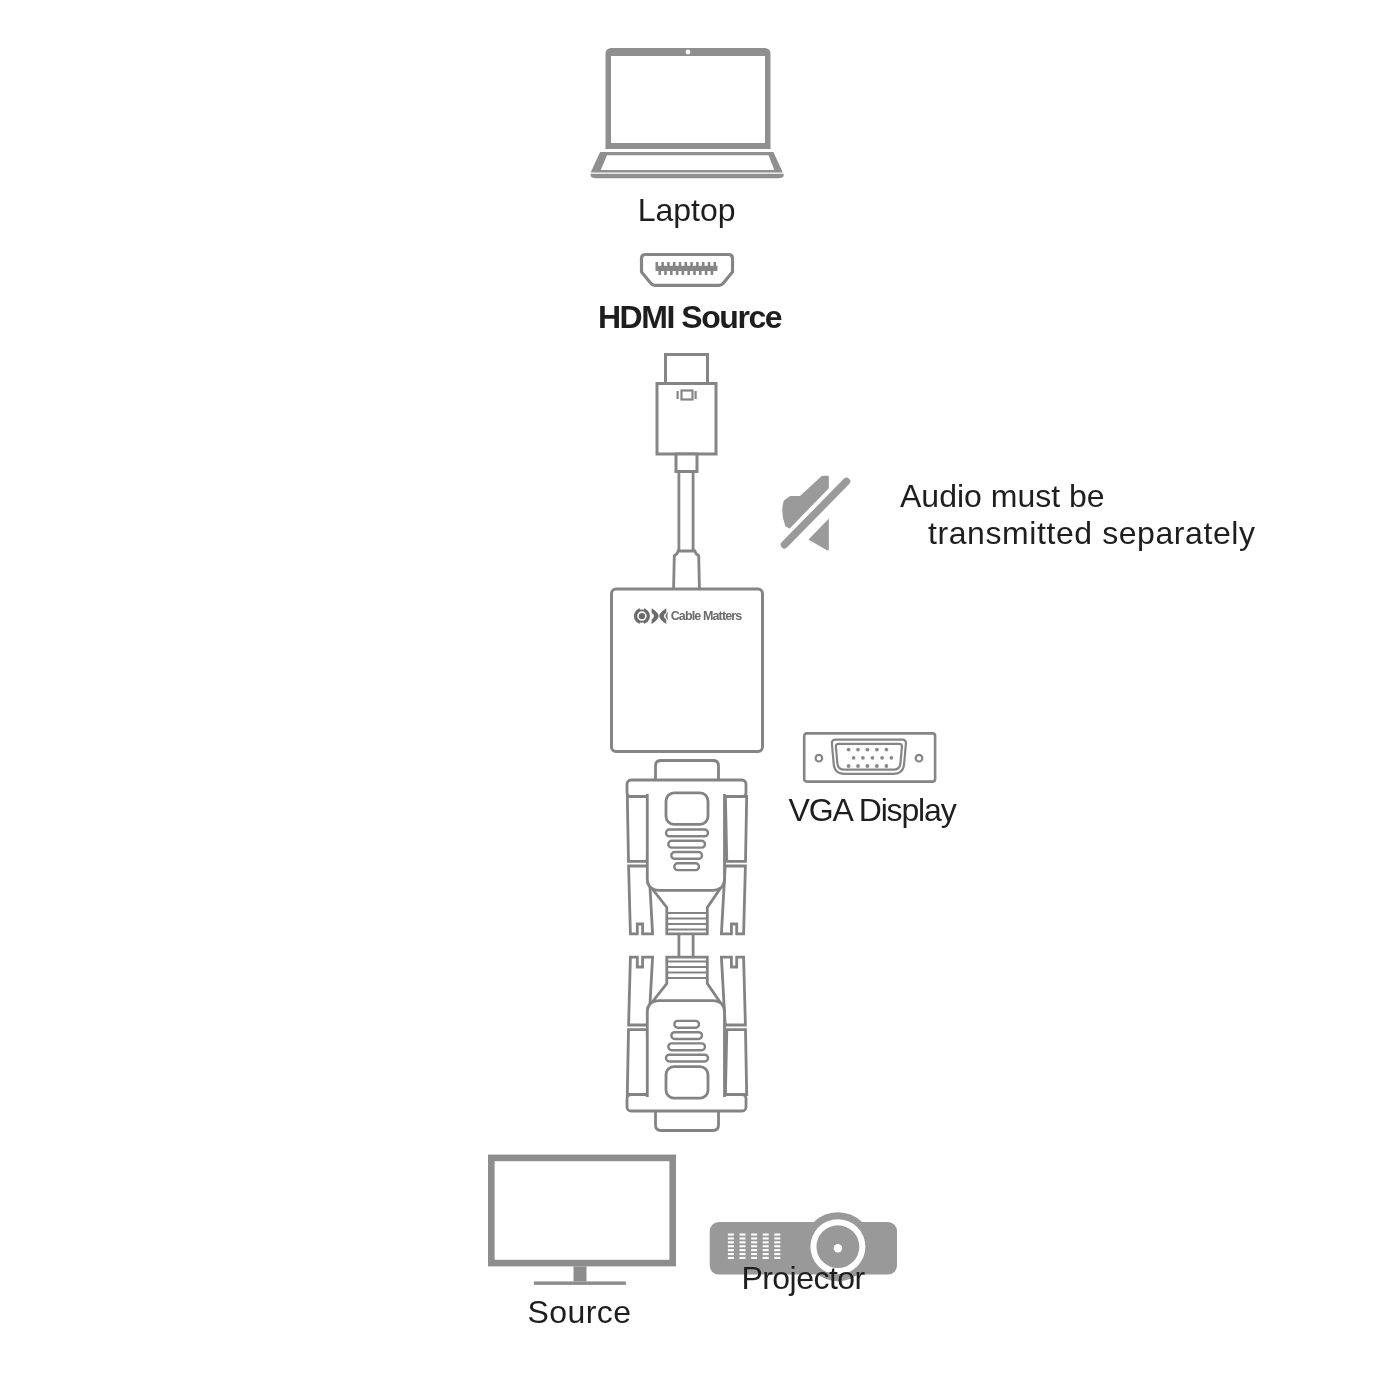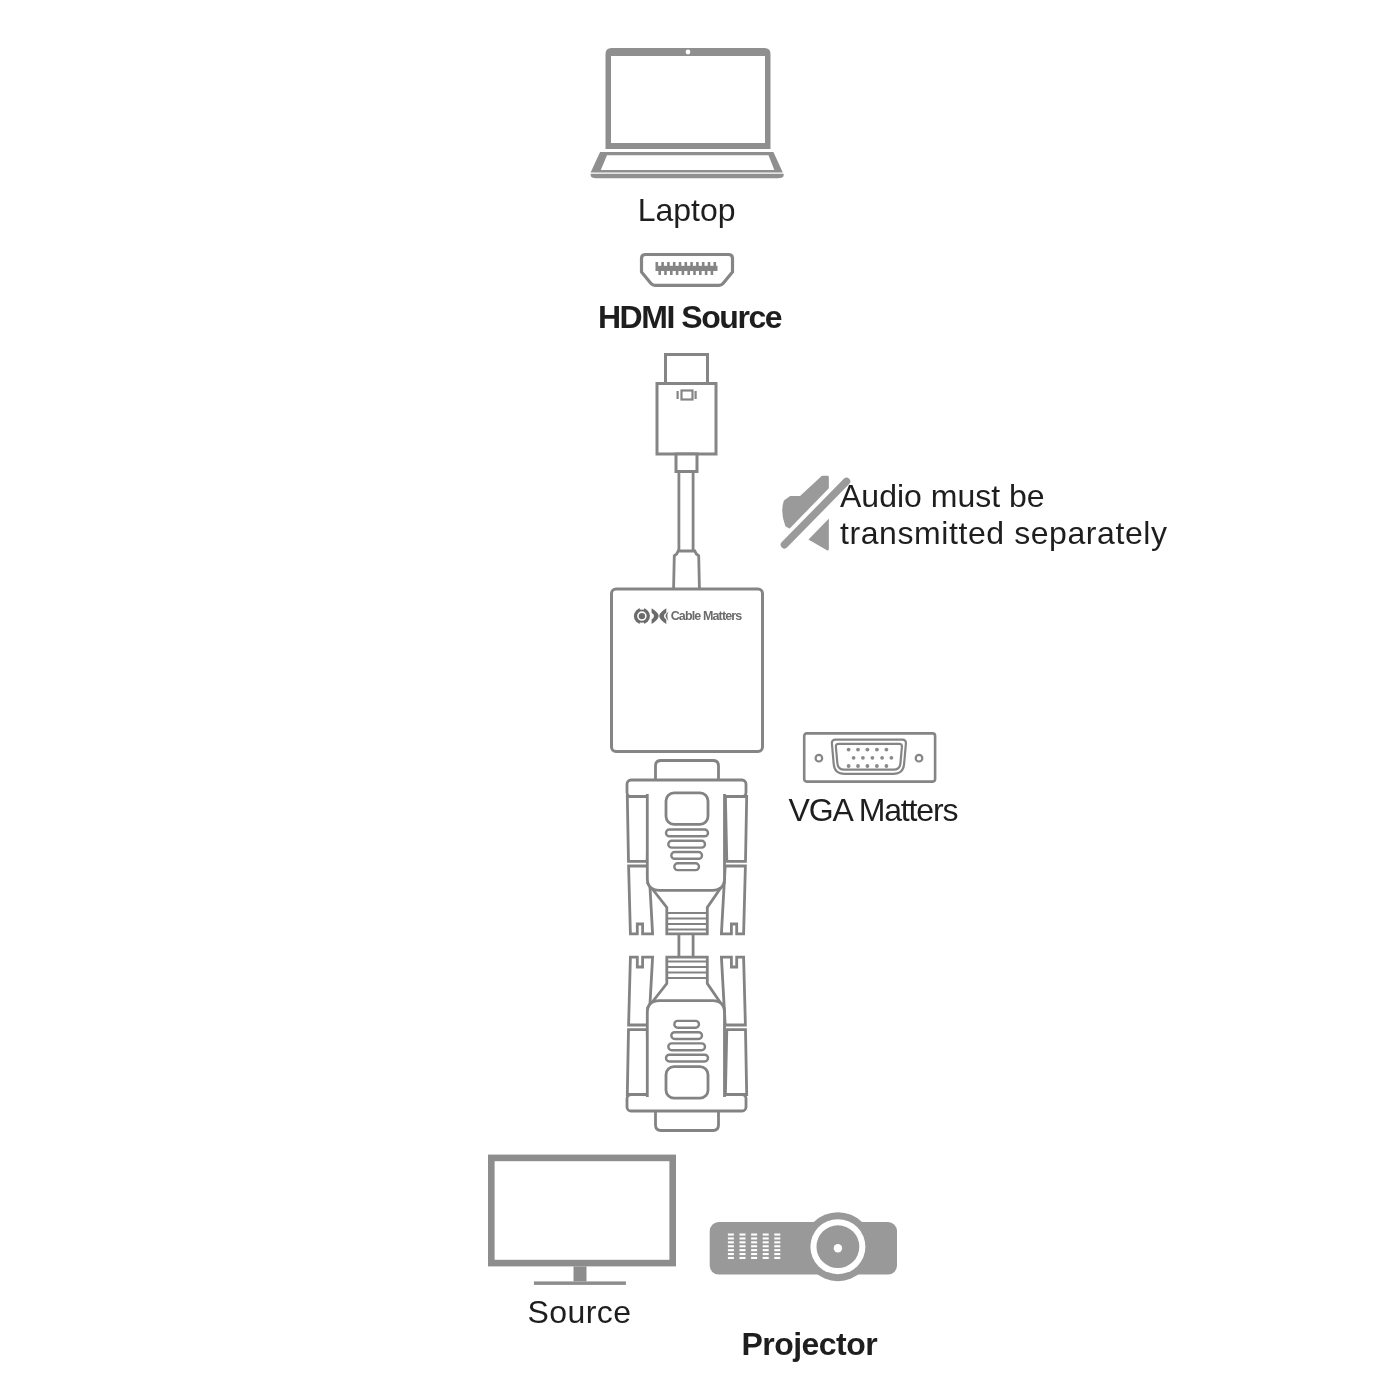--- a/index.html
+++ b/index.html
@@ -66,21 +66,21 @@
     <line x1="27.6" y1="41" x2="27.6" y2="49"></line>
     <line x1="45.6" y1="41" x2="45.6" y2="49"></line>
   </g>
 </svg>
 
 <svg class="abs" style="left:772px;top:468px;" width="86" height="86" viewBox="0 0 86 86">
   <path d="M18.5 29.3 L28.9 29.0 L50.5 9.0 L55.6 9.0 L55.6 81.2 L14.5 57.5 Q 9.3 44 13.0 33.2 Z" fill="#9a9a9a" stroke="#9a9a9a" stroke-width="2.5" stroke-linejoin="round"></path>
   <line x1="14.6" y1="78.8" x2="76.6" y2="15.2" stroke="#ffffff" stroke-width="21.2" stroke-linecap="round"></line>
   <line x1="12.5" y1="76.7" x2="74.5" y2="13.4" stroke="#9a9a9a" stroke-width="7.5" stroke-linecap="round"></line>
 </svg>
-<div class="lbl" style="left:840px;top:477.9px;line-height:37.5px;letter-spacing:0px;">Audio must be<br><span style="letter-spacing:0.58px;">transmitted separately</span></div>
+<div class="lbl" style="left:900px;top:477.9px;line-height:37.5px;letter-spacing:0px;">Audio must be<br><span style="letter-spacing:0.58px;margin-left:28px;">transmitted separately</span></div>
 
 <svg class="abs" style="left:606px;top:585px;" width="162" height="172" viewBox="0 0 162 172">
   <rect x="5.5" y="4.0" width="151" height="162.5" rx="4.5" fill="#ffffff" stroke="#858585" stroke-width="3"></rect>
 </svg>
 <svg class="abs" style="left:630.5px;top:606px;overflow:visible;" width="130" height="22" viewBox="0 0 130 22">
   <circle cx="10.9" cy="10.1" r="6.4" fill="none" stroke="#6b6b6b" stroke-width="3.3"></circle>
   <rect x="8.8" y="-0.3" width="4.2" height="3.9" fill="#ffffff"></rect>
   <rect x="8.8" y="16.6" width="4.2" height="3.9" fill="#ffffff"></rect>
   <circle cx="10.9" cy="10.1" r="3.2" fill="#6b6b6b"></circle>
   <path d="M20.6 2.2 Q27.2 6.0 27.7 10.1 Q27.2 14.2 20.6 18.0 L20.6 13.5 Q23 12.2 23 10.1 Q23 8.0 20.6 6.7 Z" fill="#6b6b6b"></path>
@@ -106,21 +106,21 @@
         <circle cx="72.4" cy="28.8" r="1.9"></circle>
         <circle cx="82.1" cy="28.8" r="1.9"></circle>
         <circle cx="91.4" cy="28.8" r="1.9"></circle>
     <circle cx="48.6" cy="37" r="1.9"></circle>
         <circle cx="58" cy="37" r="1.9"></circle>
         <circle cx="67.4" cy="37" r="1.9"></circle>
         <circle cx="76.9" cy="37" r="1.9"></circle>
         <circle cx="86.4" cy="37" r="1.9"></circle>
   </g>
 </svg>
-<div class="lbl" style="left:788.6px;top:792.4px;letter-spacing:-1.15px;">VGA Matters</div>
+<div class="lbl" style="left:788.6px;top:792.4px;letter-spacing:-1.15px;">VGA Display</div>
 
 <svg class="abs" style="left:620px;top:756px;" width="134" height="380" viewBox="0 0 134 380">
   <g id="conn">
     <g fill="#ffffff" stroke="#838383" stroke-width="2.8">
 
       <path d="M35.5 24.5 L35.5 10 Q35.5 4.5 41 4.5 L93 4.5 Q98.5 4.5 98.5 10 L98.5 24.5 Z"></path>
 
       <path d="M7.3 40.5 L28.6 40.5 L27.2 105.3 L8.5 105.3 Z"></path>
       <path d="M8.6 110 L28.8 110 L32.6 177.8 L22.6 177.8 L22.6 168 L17.3 168 L17.3 177.8 L10.4 177.8 Z"></path>
       <path d="M126.7 40.5 L105.4 40.5 L106.8 105.3 L125.5 105.3 Z"></path>
@@ -200,15 +200,15 @@
         <rect x="46.1" y="46.0" width="6" height="2.1"></rect>
         <rect x="57.7" y="46.0" width="6" height="2.1"></rect>
         <rect x="69.3" y="46.0" width="6" height="2.1"></rect>
     <rect x="22.9" y="49.9" width="6" height="2.1"></rect>
         <rect x="34.5" y="49.9" width="6" height="2.1"></rect>
         <rect x="46.1" y="49.9" width="6" height="2.1"></rect>
         <rect x="57.7" y="49.9" width="6" height="2.1"></rect>
         <rect x="69.3" y="49.9" width="6" height="2.1"></rect>
   </g>
 </svg>
-<div class="lbl" style="left:741.4px;top:1326px;letter-spacing:-0.53px;font-weight:bold;">Projector</div>
+<div class="lbl" style="left:741.4px;top:1260px;letter-spacing:-0.53px;">Projector</div>
 
 </div>
 
 </body></html>

